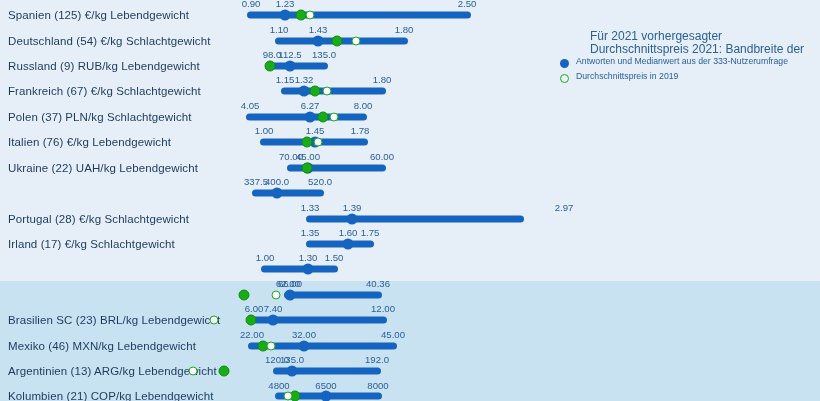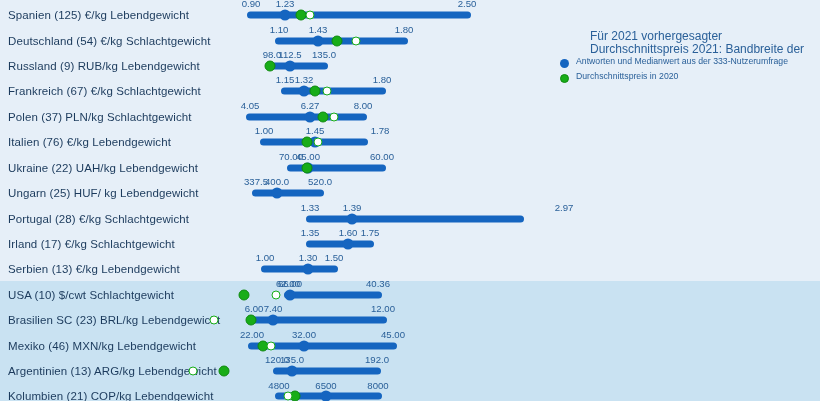--- a/index.html
+++ b/index.html
@@ -124,36 +124,35 @@
         <div class="vlabel" style="left: 363px;">8.00</div>
         <div class="dot dot-median" style="left: 310px;"></div>
         <div class="dot dot-2020" style="left: 323px;"></div>
         <div class="dot dot-2019" style="left: 334px;"></div>
       </div>
       <div class="row" style="top: 129.6px;">
         <div class="row-label">Italien (76) €/kg Lebendgewicht</div>
         <div class="track" style="left: 260px; width: 108px;"></div>
         <div class="vlabel" style="left: 264px;">1.00</div>
         <div class="vlabel" style="left: 315px;">1.45</div>
-        <div class="vlabel" style="left: 380px;">1.78</div>
+        <div class="vlabel" style="left: 360px;">1.78</div>
         <div class="dot dot-median" style="left: 315px;"></div>
         <div class="dot dot-2020" style="left: 307px;"></div>
         <div class="dot dot-2019" style="left: 318px;"></div>
       </div>
       <div class="row" style="top: 155.02px;">
         <div class="row-label">Ukraine (22) UAH/kg Lebendgewicht</div>
         <div class="track" style="left: 287px; width: 99px;"></div>
         <div class="vlabel" style="left: 291px;">70.00</div>
         <div class="vlabel" style="left: 308px;">45.00</div>
         <div class="vlabel" style="left: 382px;">60.00</div>
         <div class="dot dot-median" style="left: 308px;"></div>
         <div class="dot dot-2020" style="left: 307px;"></div>
       </div>
       <div class="row" style="top: 180.44px;">
-        <div class="row-label">Ungarn (25) HUF/ kg Lebendgewicht</div>
         <div class="track" style="left: 252px; width: 72px;"></div>
         <div class="vlabel" style="left: 256px;">337.5</div>
         <div class="vlabel" style="left: 277px; margin-top: 40px;">400.0</div>
         <div class="vlabel" style="left: 320px;">520.0</div>
         <div class="dot dot-median" style="left: 277px;"></div>
       </div>
       <div class="row" style="top: 205.86px;">
         <div class="row-label">Portugal (28) €/kg Schlachtgewicht</div>
         <div class="track" style="left: 306px; width: 218px;"></div>
         <div class="vlabel" style="left: 310px;">1.33</div>
@@ -163,29 +162,27 @@
       </div>
       <div class="row" style="top: 231.28px;">
         <div class="row-label">Irland (17) €/kg Schlachtgewicht</div>
         <div class="track" style="left: 306px; width: 68px;"></div>
         <div class="vlabel" style="left: 310px;">1.35</div>
         <div class="vlabel" style="left: 348px;">1.60</div>
         <div class="vlabel" style="left: 370px;">1.75</div>
         <div class="dot dot-median" style="left: 348px;"></div>
       </div>
       <div class="row" style="top: 256.7px;">
-        <div class="row-label">Serbien (13) €/kg Lebendgewicht</div>
         <div class="track" style="left: 261px; width: 77px;"></div>
         <div class="vlabel" style="left: 265px;">1.00</div>
         <div class="vlabel" style="left: 308px;">1.30</div>
         <div class="vlabel" style="left: 334px;">1.50</div>
         <div class="dot dot-median" style="left: 308px;"></div>
       </div>
       <div class="row" style="top: 282.12px;">
-        <div class="row-label">USA (10) $/cwt Schlachtgewicht</div>
         <div class="track" style="left: 284px; width: 98px;"></div>
         <div class="vlabel" style="left: 288px;">62.00</div>
         <div class="vlabel" style="left: 290px;">66.00</div>
         <div class="vlabel" style="left: 378px;">40.36</div>
         <div class="dot dot-median" style="left: 290px;"></div>
         <div class="dot dot-2020" style="left: 244px;"></div>
         <div class="dot dot-2019" style="left: 276px;"></div>
       </div>
       <div class="row" style="top: 307.54px;">
         <div class="row-label">Brasilien SC (23) BRL/kg Lebendgewicht</div>
@@ -229,17 +226,17 @@
       </div>
     </div>
 
   <div id="legend">
     <div class="lg-head">Für 2021 vorhergesagter Durchschnittspreis 2021: Bandbreite der</div>
     <div class="lg-row">
       <span class="lg-mark lg-blue"></span>
       <span class="lg-text">Antworten und Medianwert aus der 333-Nutzerumfrage</span>
     </div>
     <div class="lg-row">
-      <span class="lg-mark lg-green"></span>
-      <span class="lg-text">Durchschnittspreis in 2020</span>
+      <span class="lg-mark lg-hollow"></span>
+      <span class="lg-text">Durchschnittspreis in 2019</span>
     </div>
   </div>
 </div>
 
 </body></html>

